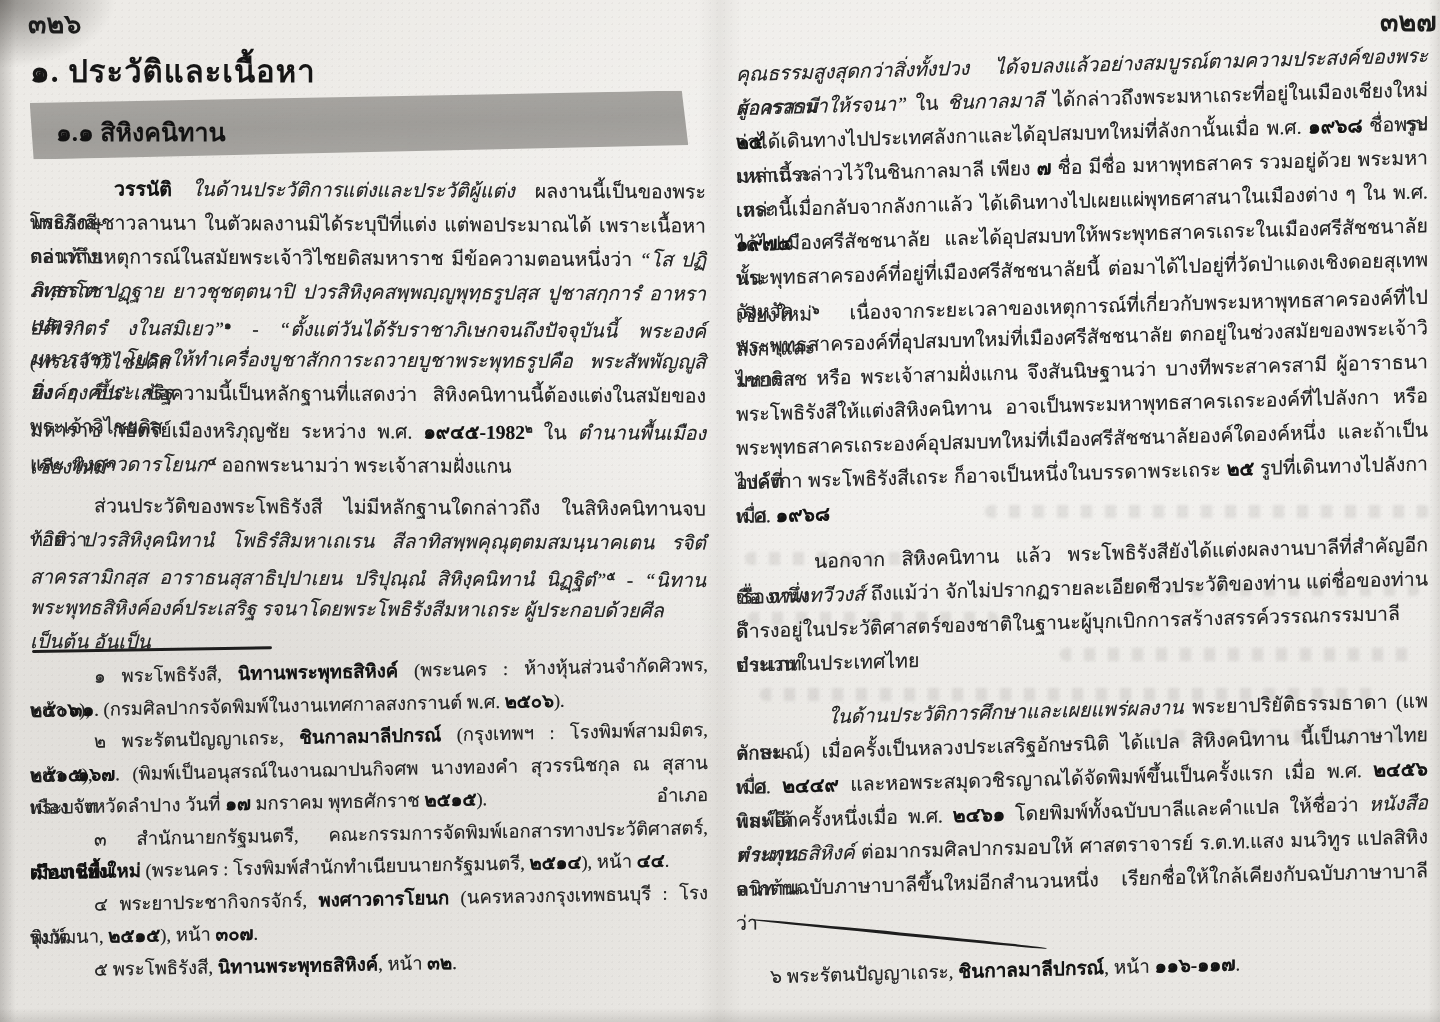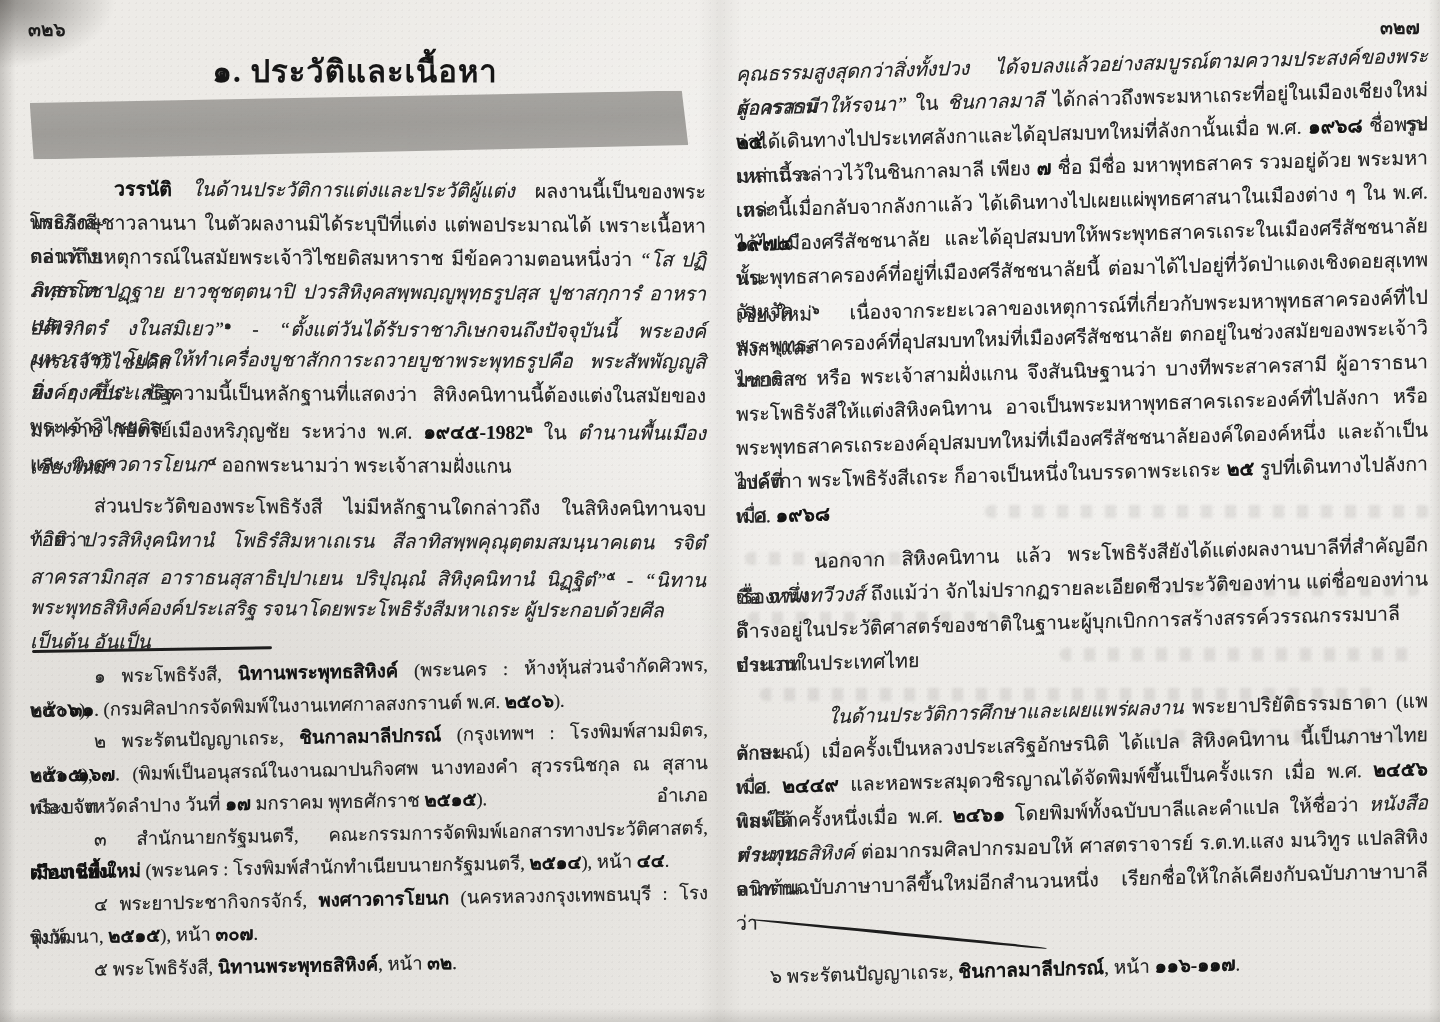--- a/index.html
+++ b/index.html
@@ -19,26 +19,26 @@
     background:radial-gradient(170px 100px at 0% 0%, rgba(45,42,38,.5), transparent 68%);}
   .shadow-left{position:absolute;left:0;top:0;width:16px;height:100%;z-index:1;
     background:linear-gradient(90deg, rgba(60,56,52,.22), transparent);}
   .shadow-bottom{position:absolute;left:0;bottom:0;width:100%;height:14px;z-index:1;
     background:linear-gradient(0deg, rgba(80,76,70,.16), transparent);}
   .shadow-right{position:absolute;right:0;top:0;width:12px;height:100%;z-index:1;
     background:linear-gradient(-90deg, rgba(90,86,80,.14), transparent);}
   .gutter{position:absolute;left:698px;top:0;width:44px;height:100%;z-index:1;
     background:linear-gradient(90deg, transparent, rgba(100,95,88,.08) 50%, transparent);}
 
-  .pagenum{position:absolute;z-index:3;font-weight:700;font-size:19px;color:#1c1c1c;margin-top:12px;}
+  .pagenum{position:absolute;z-index:3;font-weight:700;font-size:27px;color:#1c1c1c;}
   .pagenum.pn-left{left:28px;top:2px;}
   .pagenum.pn-right{left:1380px;top:0px;}
 
   .main-heading{position:absolute;left:30px;top:46px;width:650px;z-index:3;
-    text-align:center;font-size:31px;font-weight:700;color:#161616;letter-spacing:1px;}
+    text-align:left;font-size:31px;font-weight:700;color:#161616;letter-spacing:1px;}
 
   .hl-band{position:absolute;left:30px;top:94px;width:658px;height:62px;z-index:2;
     transform:rotate(-.6deg);
     background:linear-gradient(179deg, rgba(148,146,142,.78), rgba(128,126,122,.72) 50%, rgba(152,150,146,.82));
     clip-path:polygon(0% 9%, 99.1% 0%, 100% 88%, .5% 100%);
     filter:blur(.4px);}
   .section-heading{position:absolute;left:56px;top:112px;z-index:3;
     font-size:25px;font-weight:700;color:#131313;}
 
   .textblock{position:absolute;z-index:2;}
@@ -94,20 +94,21 @@
   <div class="ghost" style="left:745px;top:552px;width:180px;"></div>
   <div class="ghost" style="left:1120px;top:583px;width:300px;"></div>
   <div class="ghost" style="left:748px;top:612px;width:250px;"></div>
   <div class="ghost" style="left:1060px;top:648px;width:360px;"></div>
   <div class="ghost" style="left:760px;top:688px;width:620px;"></div>
   <div class="ghost" style="left:1150px;top:730px;width:270px;"></div>
 
   <div class="pagenum pn-left">๓๒๖</div>
   <div class="main-heading">๑.  ประวัติและเนื้อหา</div>
   <div class="hl-band"></div>
+  <div class="section-heading">๑.๑  สิหิงคนิทาน</div>
 
   <div class="textblock pl-body">
     <div class="para">
         <div class="print-line fill indent-lg"><span class="sg-b">วรรนัติ</span><span>  </span><span class="sg-i">ในด้านประวัติการแต่งและประวัติผู้แต่ง</span><span> ผลงานนี้เป็นของพระโพธิรังสี-</span></div>
         <div class="print-line fill"><span>พระภิกษุชาวลานนา ในตัวผลงานมิได้ระบุปีที่แต่ง แต่พอประมาณได้ เพราะเนื้อหาตอนท้าย</span></div>
         <div class="print-line fill"><span>กล่าวถึงเหตุการณ์ในสมัยพระเจ้าวิไชยดิสมหาราช มีข้อความตอนหนึ่งว่า </span><span class="sg-i">“โส ปฏิลทฺธราชา</span></div>
         <div class="print-line fill"><span class="sg-i">ภิเสกโต ปฏฺฐาย ยาวชุชตฺตนาปิ ปวรสิหิงฺคสพฺพญฺญูพุทฺธรูปสฺส ปูชาสกฺการํ อาหราเปตฺวา</span></div>
         <div class="print-line fill"><span class="sg-i">อติเรกตรํ งในสมิเยว”</span><span class="sg-sup">๑</span><span>  -  </span><span class="sg-i">“ตั้งแต่วันได้รับราชาภิเษกจนถึงปัจจุบันนี้ พระองค์ (พระเจ้าวิไชยดิส</span></div>
         <div class="print-line fill"><span class="sg-i">มหาราช) โปรดให้ทำเครื่องบูชาสักการะถวายบูชาพระพุทธรูปคือ พระสัพพัญญูสิหิงค์องค์ประเสริฐ</span></div>
         <div class="print-line fill"><span class="sg-i">ยิ่ง ๆ ขึ้น”</span><span> ข้อความนี้เป็นหลักฐานที่แสดงว่า สิหิงคนิทานนี้ต้องแต่งในสมัยของพระเจ้าวิไชยดิส</span></div>

